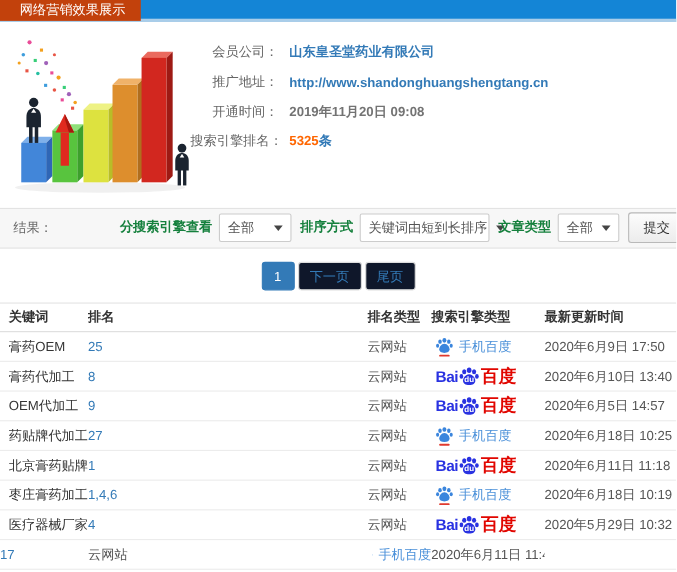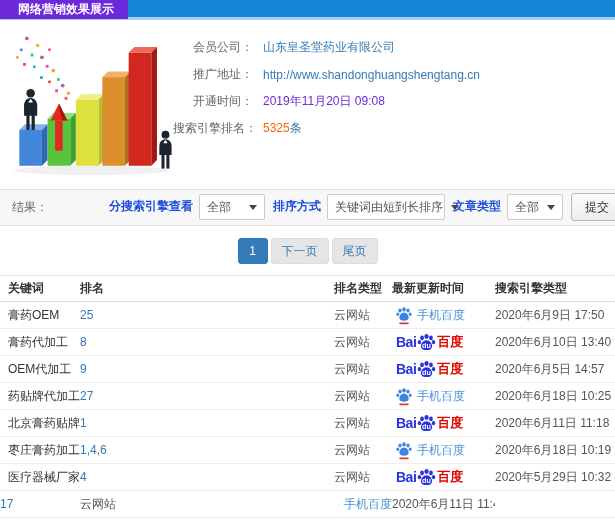--- a/index.html
+++ b/index.html
@@ -1,60 +1,60 @@
 <!DOCTYPE html>
 <html><head>
 <meta charset="utf-8">
 <style>
   * { margin:0; padding:0; box-sizing:border-box; }
   body { font-family:"Liberation Sans","DejaVu Sans",sans-serif; background:#fff; }
   .page { width:615px; height:520px; background:#fff; overflow:hidden; font-size:12px; color:#333; }
 
   
   .topbar { height:20px; background:#1485d6; border-bottom:3px solid #a9cde9; display:flex; align-items:center; }
-  .topbar-tab { color:#fff; font-weight:bold; padding:0 14px 0 18px; height:20px; line-height:20px; background:#6d28d9; }
+  .topbar-tab { color:#fff; font-weight:normal; padding:0 14px 0 18px; height:20px; line-height:20px; background:#c2410c; }
 
   
   .info-section { display:flex; padding:8px 10px 0 8px; height:169px; }
   .chart-wrap { width:165px; height:152px; flex:0 0 165px; }
   .info-fields { padding-top:6px; }
   .info-row { height:27px; display:flex; align-items:center; }
   .info-label { width:80px; text-align:right; color:#666; white-space:nowrap; }
-  .info-value { margin-left:10px; }
+  .info-value { margin-left:10px;font-weight:bold; }
   .link { color:#337ab7; text-decoration:none; cursor:pointer; }
   .val-orange { color:#ff6600; }
   .val-blue { color:#337ab7; }
 
   
   .filter-bar { height:37px; background:#f7f7f7; border-top:1px solid #e3e3e3; border-bottom:1px solid #e3e3e3; display:flex; align-items:center; padding:0 0 1px 12px; }
   .result-label { color:#666; margin-right:auto; }
-  .f-label { font-weight:bold; color:#1d4ed8; margin:0 6px 2px 8px; white-space:nowrap; }
+  .f-label { font-weight:bold; color:#15803d; margin:0 6px 2px 8px; white-space:nowrap; }
   .select { background:#fff; border:1px solid #ccc; border-radius:2px; height:26px; display:flex; align-items:center; justify-content:space-between; padding:0 7px; color:#555; cursor:pointer; white-space:nowrap; }
   .sel-arrow { width:0; height:0; border-left:4px solid transparent; border-right:4px solid transparent; border-top:5px solid #444; margin-left:8px; }
   .w-engine { width:66px; } .w-sort { width:118px; } .w-article { width:56px; }
   .submit-btn { height:28px; padding:0 13px; background:linear-gradient(#fcfcfc,#ececec); border:1px solid #b9b9b9; border-radius:3px; color:#333; font-size:12px; margin-left:8px; margin-right:-8px; cursor:pointer; white-space:nowrap; }
 
   
   .pager { display:flex; justify-content:center; gap:3px; padding:12px 0 11px; }
-  .page-btn { height:26px; line-height:24px; padding:0 10px; border:1px solid #ddd; border-radius:3px; background:#e5e5e5; color:#337ab7; cursor:pointer; }
+  .page-btn { height:26px; line-height:24px; padding:0 10px; border:1px solid #ddd; border-radius:3px; background:#0f172a; color:#337ab7; cursor:pointer; }
   .page-btn.active { background:#337ab7; border-color:#337ab7; color:#fff; min-width:30px; text-align:center; padding:0; }
 
   
   .table { border-top:1px solid #e3e3e3; }
   .thead, .trow { display:grid; grid-template-columns:80px 254px 58px 103px 1fr; align-items:center; }
   .thead { height:26px; border-bottom:1px solid #ddd; font-weight:bold; color:#333; }
   .trow { height:27px; border-bottom:1px solid #ececec; }
   .cell { overflow:hidden; white-space:nowrap; }
   .cell.first { padding-left:8px; }
   .c-rank { color:#337ab7; cursor:pointer; }
   .c-type, .c-time { color:#555; }
   .engine-cell { display:flex; align-items:center; padding-left:4px; }
   .m-label { color:#4a90d9; margin-left:5px; cursor:pointer; }
   .bai-txt { color:#2932e1; font-weight:bold; font-size:14px; letter-spacing:-0.5px; }
-  .bdu-cn { color:#e10600; font-weight:bold; font-size:13px; margin-left:1px; }
+  .bdu-cn { color:#e10600; font-weight:bold; font-size:16px; margin-left:1px; }
 </style>
 </head>
 <body>
 
 <div class="page">
 
   <div class="topbar">
     <div class="topbar-tab">网络营销效果展示</div>
   </div>
 
@@ -129,21 +129,21 @@
       <div class="info-row">
         <span class="info-label">会员公司：</span>
         <a class="info-value link">山东皇圣堂药业有限公司</a>
       </div>
       <div class="info-row">
         <span class="info-label">推广地址：</span>
         <a class="info-value link">http://www.shandonghuangshengtang.cn</a>
       </div>
       <div class="info-row">
         <span class="info-label">开通时间：</span>
-        <span class="info-value" style="color:#6d28d9;">2019年11月20日 09:08</span>
+        <span class="info-value" style="color:#737373;">2019年11月20日 09:08</span>
       </div>
       <div class="info-row">
         <span class="info-label">搜索引擎排名：</span>
         <span class="info-value">
           <span class="val-orange">5325</span><span class="val-blue">条</span>
         </span>
       </div>
     </div>
   </div>
 
@@ -171,22 +171,22 @@
     <div class="page-btn active">1</div>
     <div class="page-btn">下一页</div>
     <div class="page-btn">尾页</div>
   </div>
 
   <div class="table">
     <div class="thead">
       <div class="cell first">关键词</div>
       <div class="cell">排名</div>
       <div class="cell">排名类型</div>
+      <div class="cell">搜索引擎类型</div>
       <div class="cell">最新更新时间</div>
-      <div class="cell">搜索引擎类型</div>
     </div>
     <div>
         <div class="trow">
           <div class="cell first c-kw">膏药OEM</div>
           <div class="cell c-rank">25</div>
           <div class="cell c-type">云网站</div>
           <div class="cell engine-cell">
             <svg width="16" height="19" viewBox="0 0 16 19">
               <g fill="#3a85dd">
                 <ellipse cx="4" cy="4.6" rx="1.6" ry="2"></ellipse>

